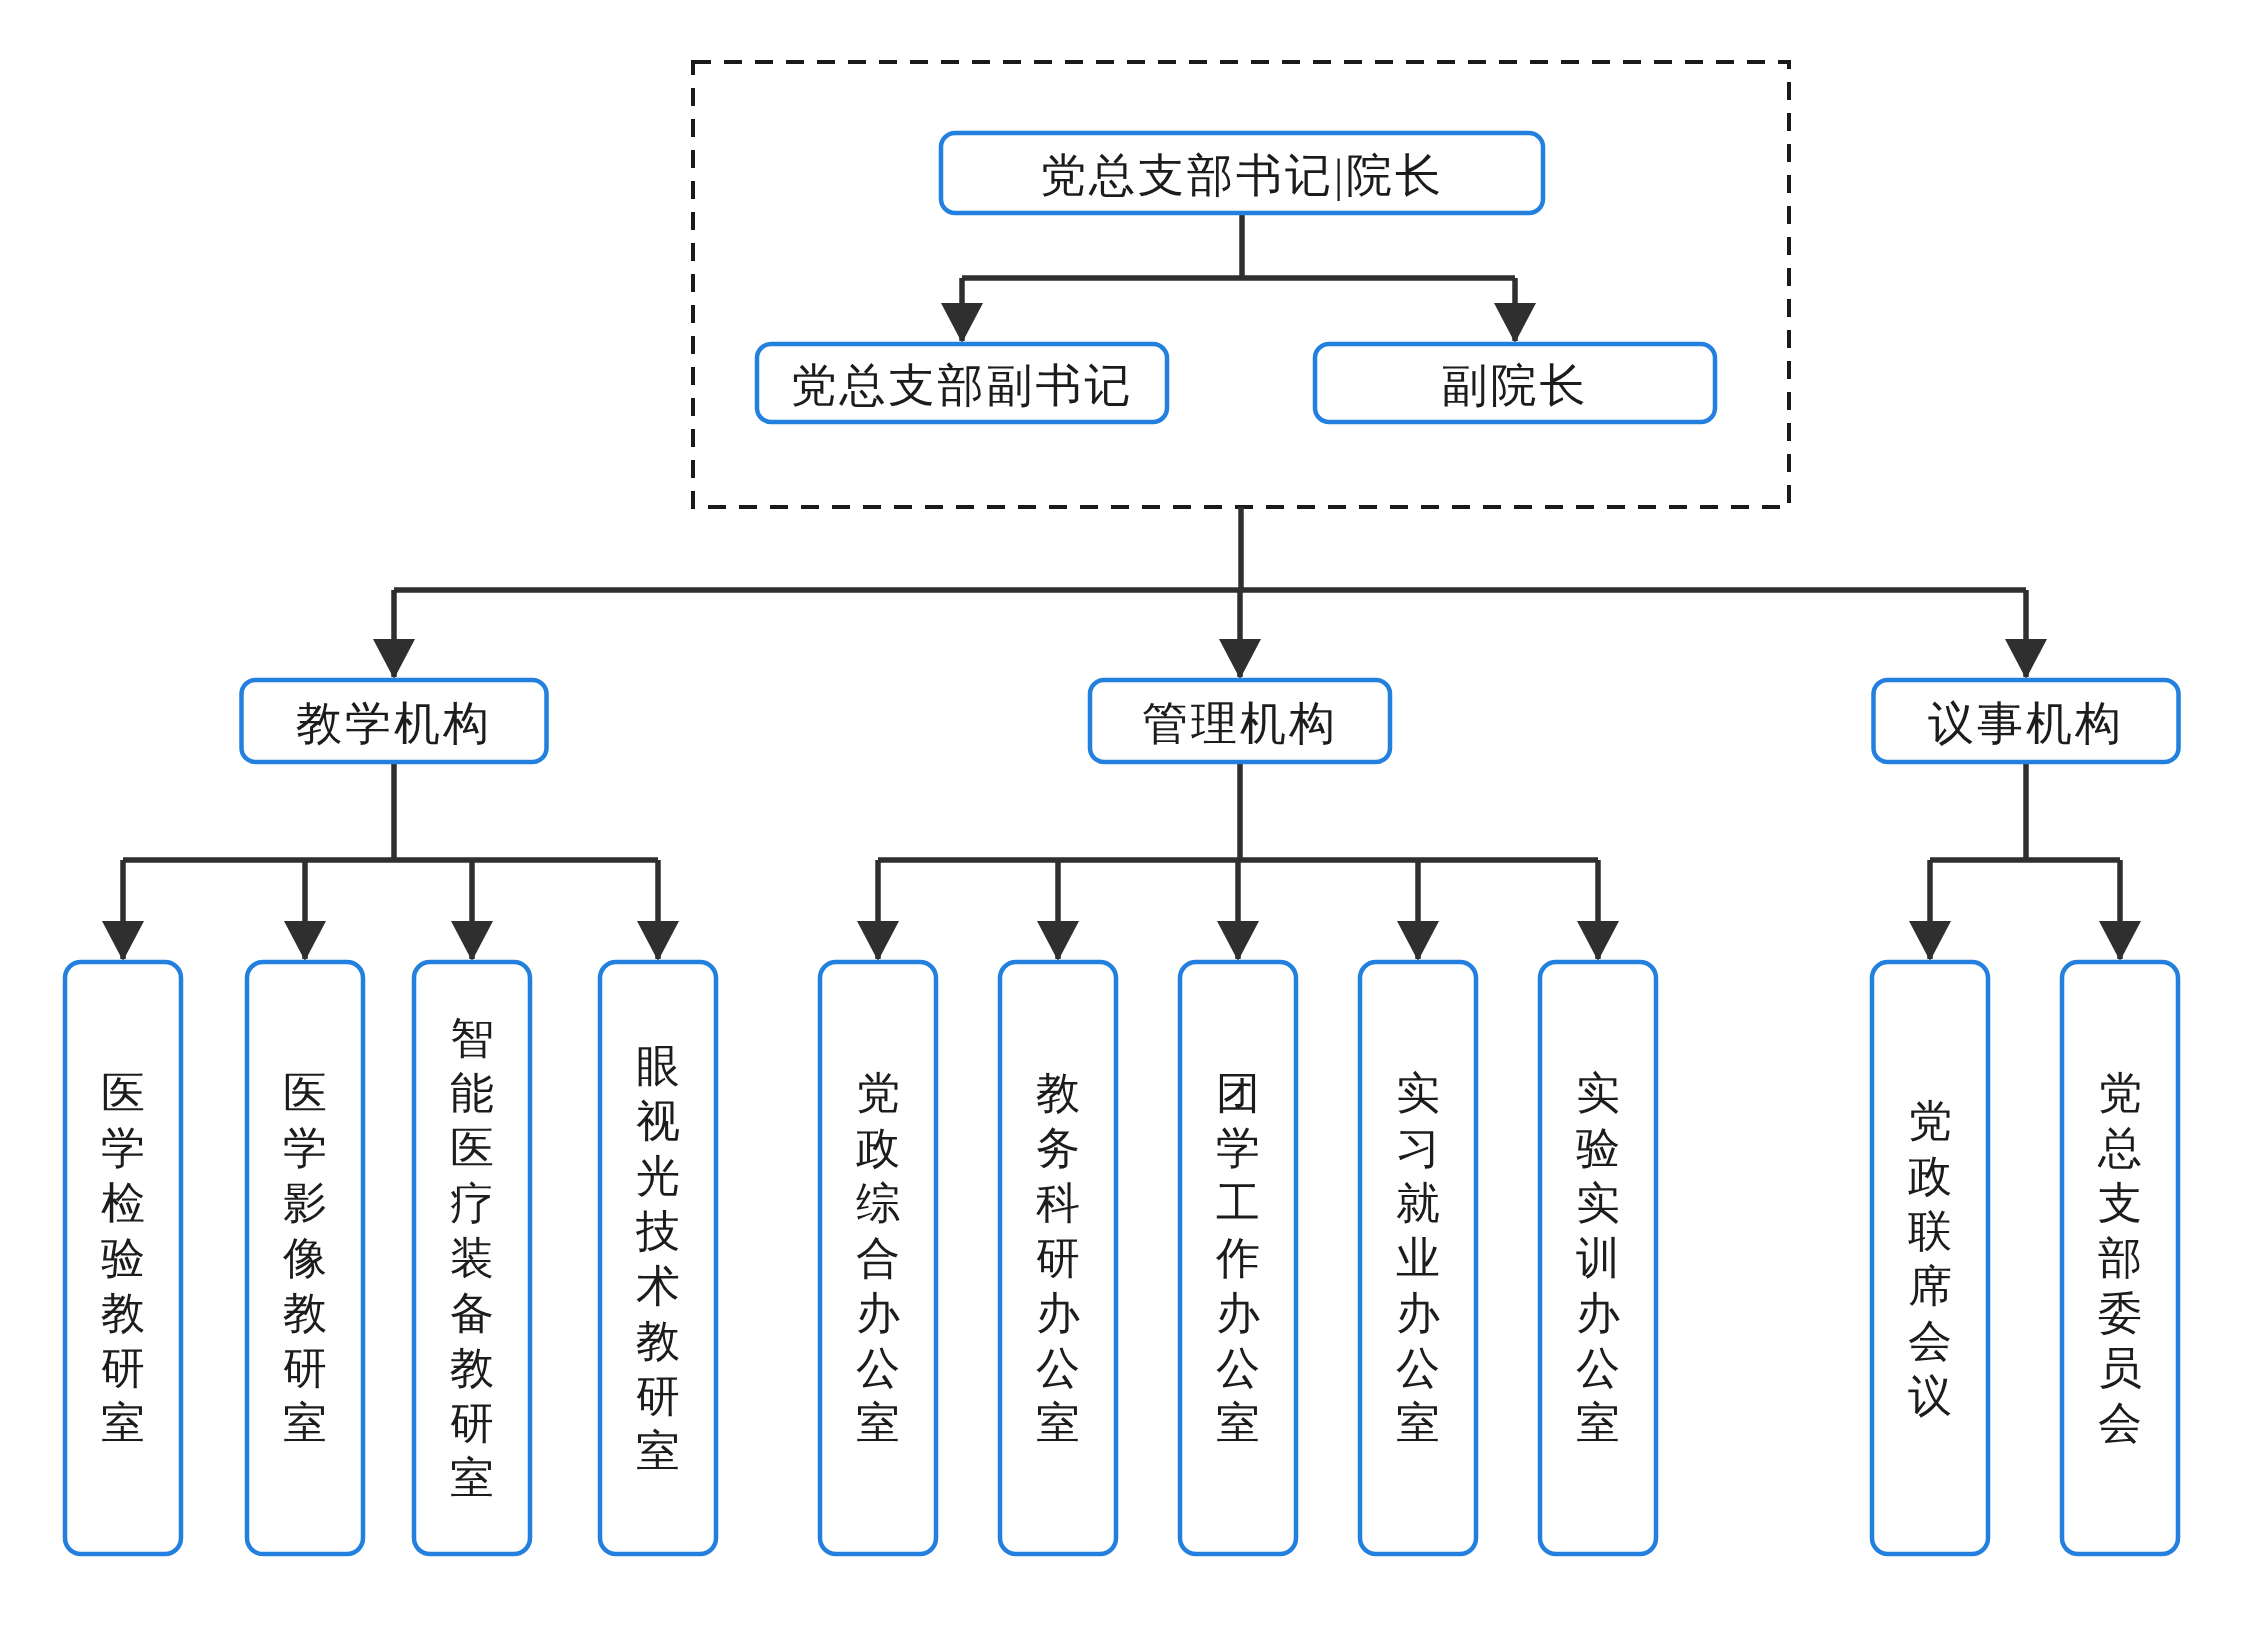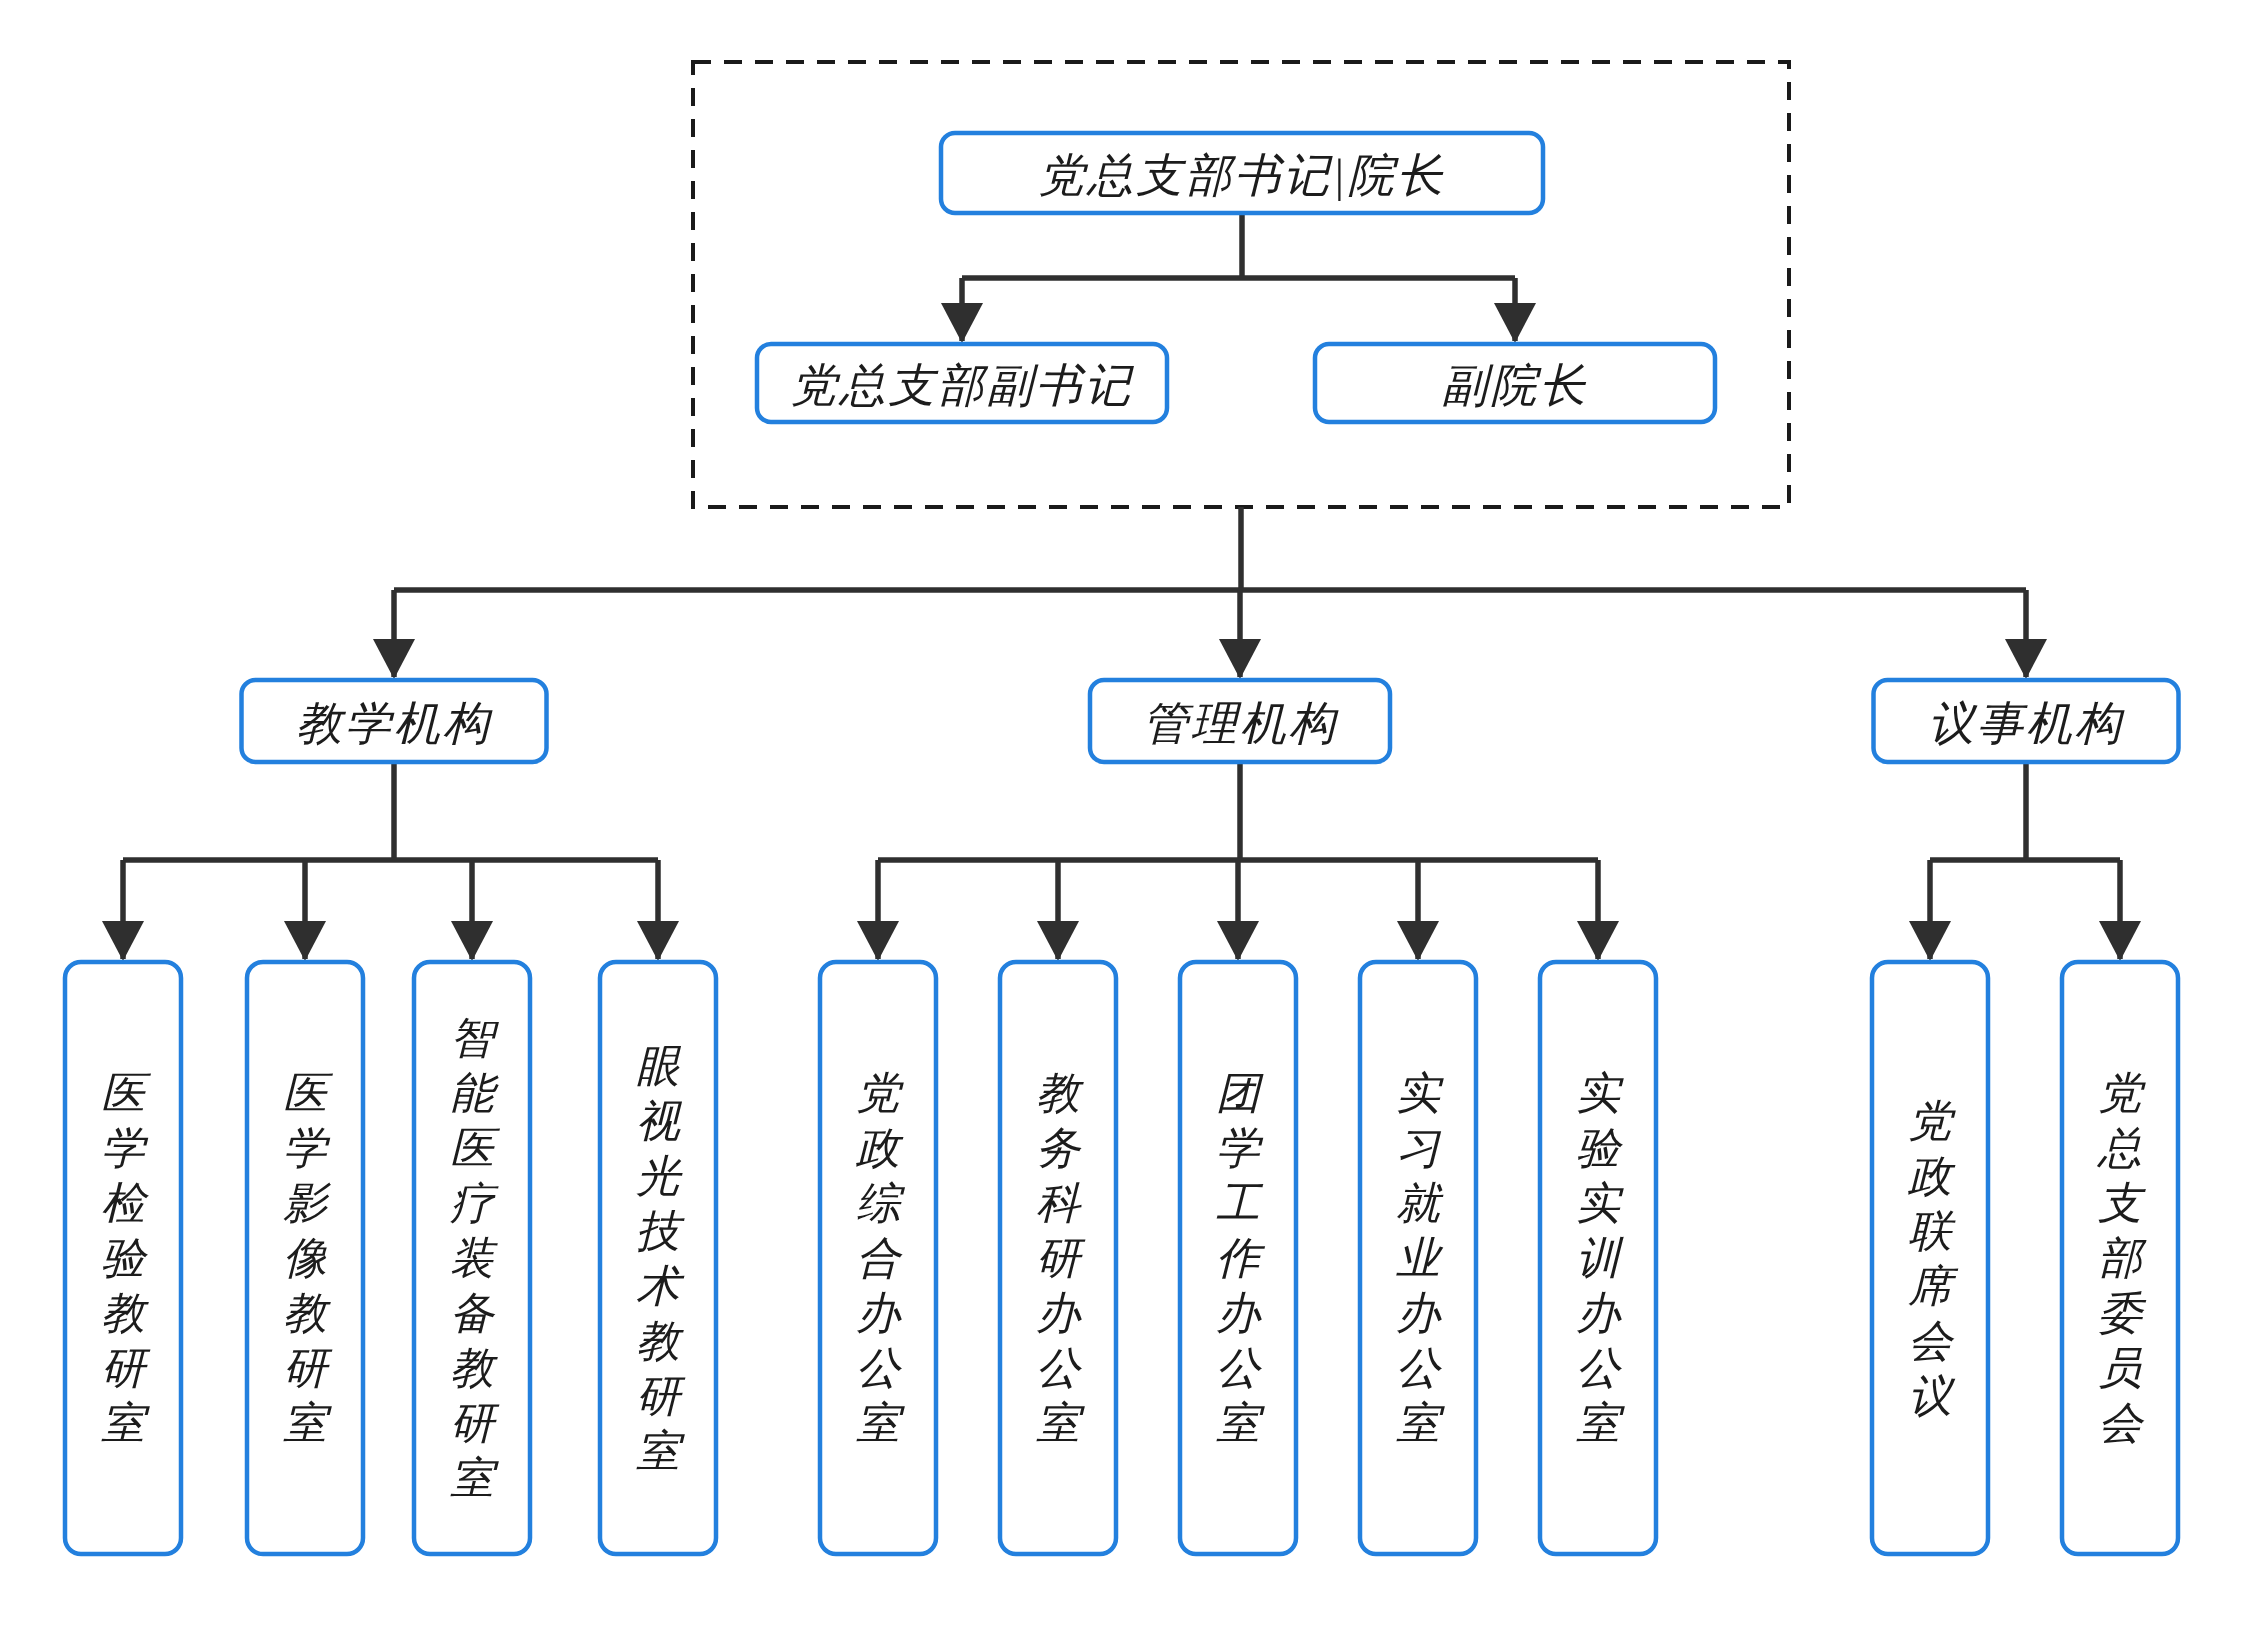--- a/index.html
+++ b/index.html
@@ -10,21 +10,20 @@
   body {
     width: 2249px;
     height: 1643px;
     font-family: "Liberation Serif", "DejaVu Serif", serif;
     overflow: hidden;
   }
   #org-chart-root {
     position: relative;
     width: 2194px;
     height: 1643px;
-    font-style: italic;
   }
   svg.chart-canvas {
     position: absolute;
     top: 0;
     left: 0;
     width: 2249px;
     height: 1643px;
   }
   .node-box {
     fill: #ffffff;

